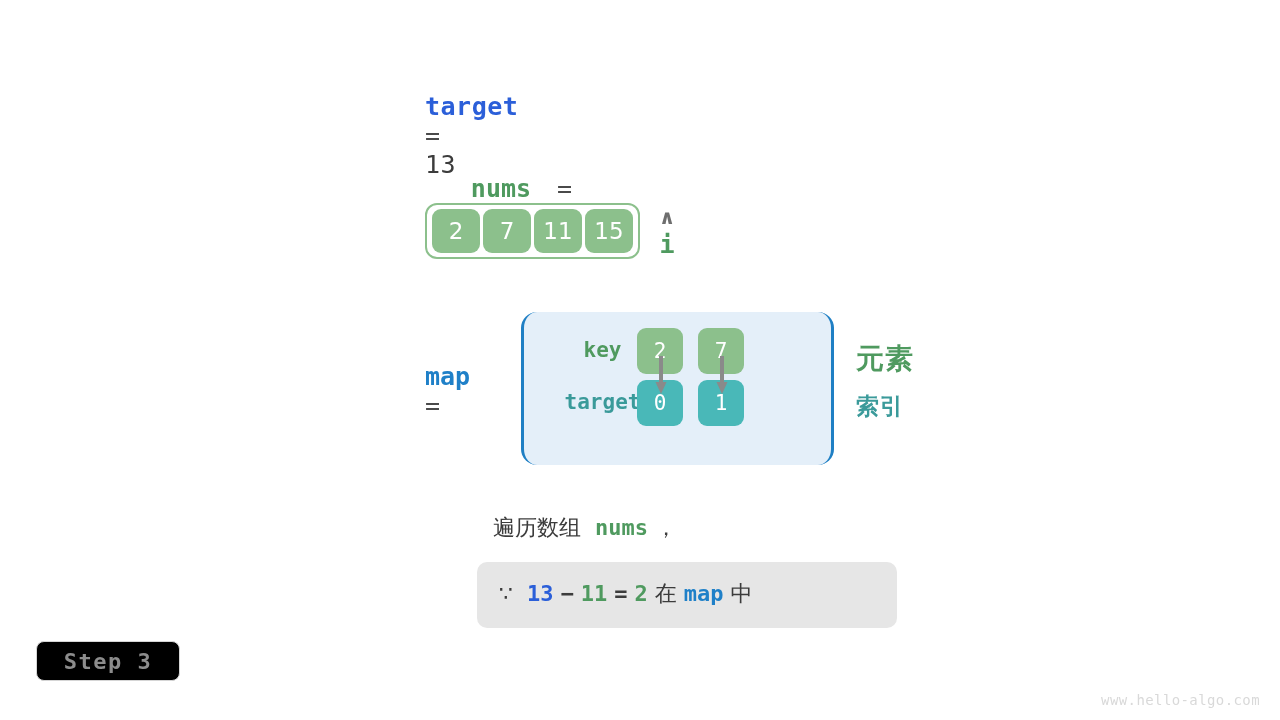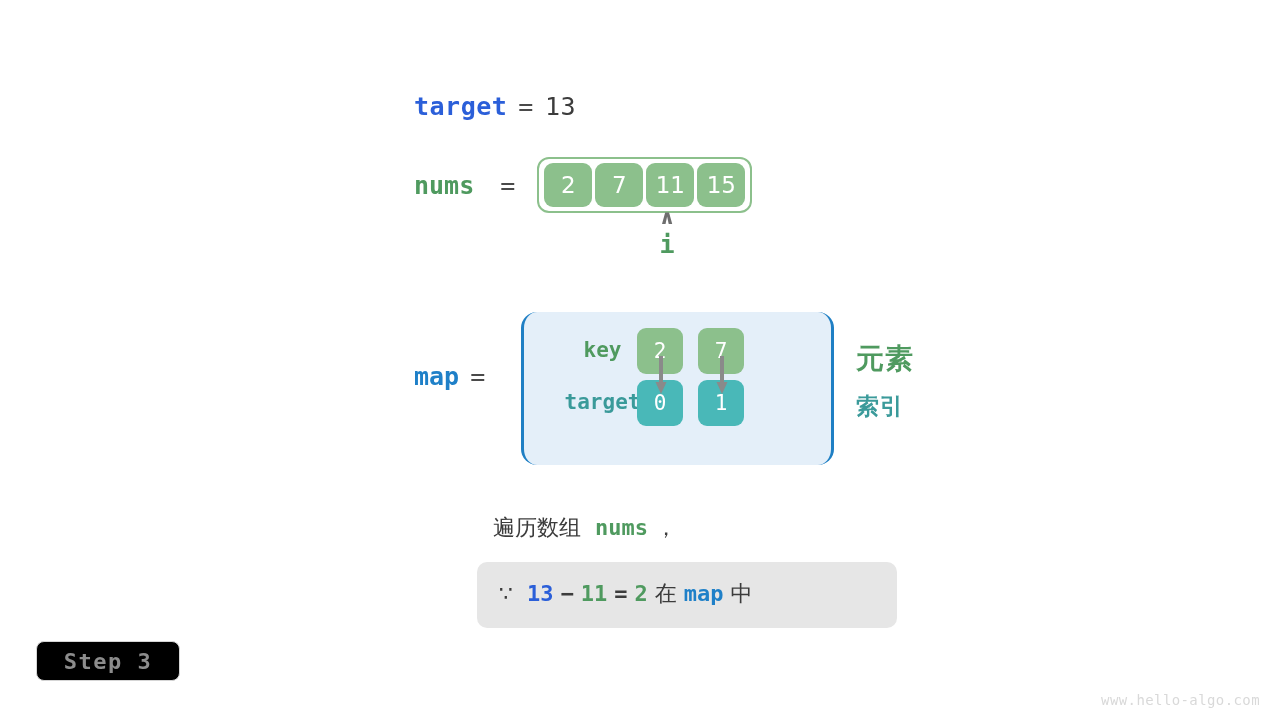--- a/index.html
+++ b/index.html
@@ -9,41 +9,41 @@
   }
   body {
     width: 1280px;
     height: 720px;
     position: relative;
     overflow: hidden;
     font-family: "DejaVu Sans Mono", "Liberation Mono", monospace;
     -webkit-font-smoothing: antialiased;
   }
 
-  .abs { position: absolute; }
+  .abs { position: absolute; flex-direction: column; }
 
   
   #target-row {
     left: 414px; top: 92px;
     font-size: 25px;
     font-weight: bold;
     letter-spacing: 0.5px;
     white-space: nowrap;
     display: flex;
     align-items: baseline;
   }
   .var-blue   { color: #2b5fd9; font-weight: bold; }
   .var-blue2  { color: #1f80c8; font-weight: bold; }
   .var-green  { color: #4f9a5f; font-weight: bold; }
   .eqsign     { color: #4a4a4a; font-weight: normal; margin: 0 11px; }
   .plainnum   { color: #3c3c3c; font-weight: normal; }
 
   
   #nums-row {
-    left: 414px; top: 157px;
+    left: 414px; top: 174px;
     font-size: 25px;
     display: flex;
     align-items: center;
     white-space: nowrap;
   }
   #nums-label { }
   #nums-array {
     margin-left: 11px;
     border: 2px solid #8cc08c;
     border-radius: 12px;

